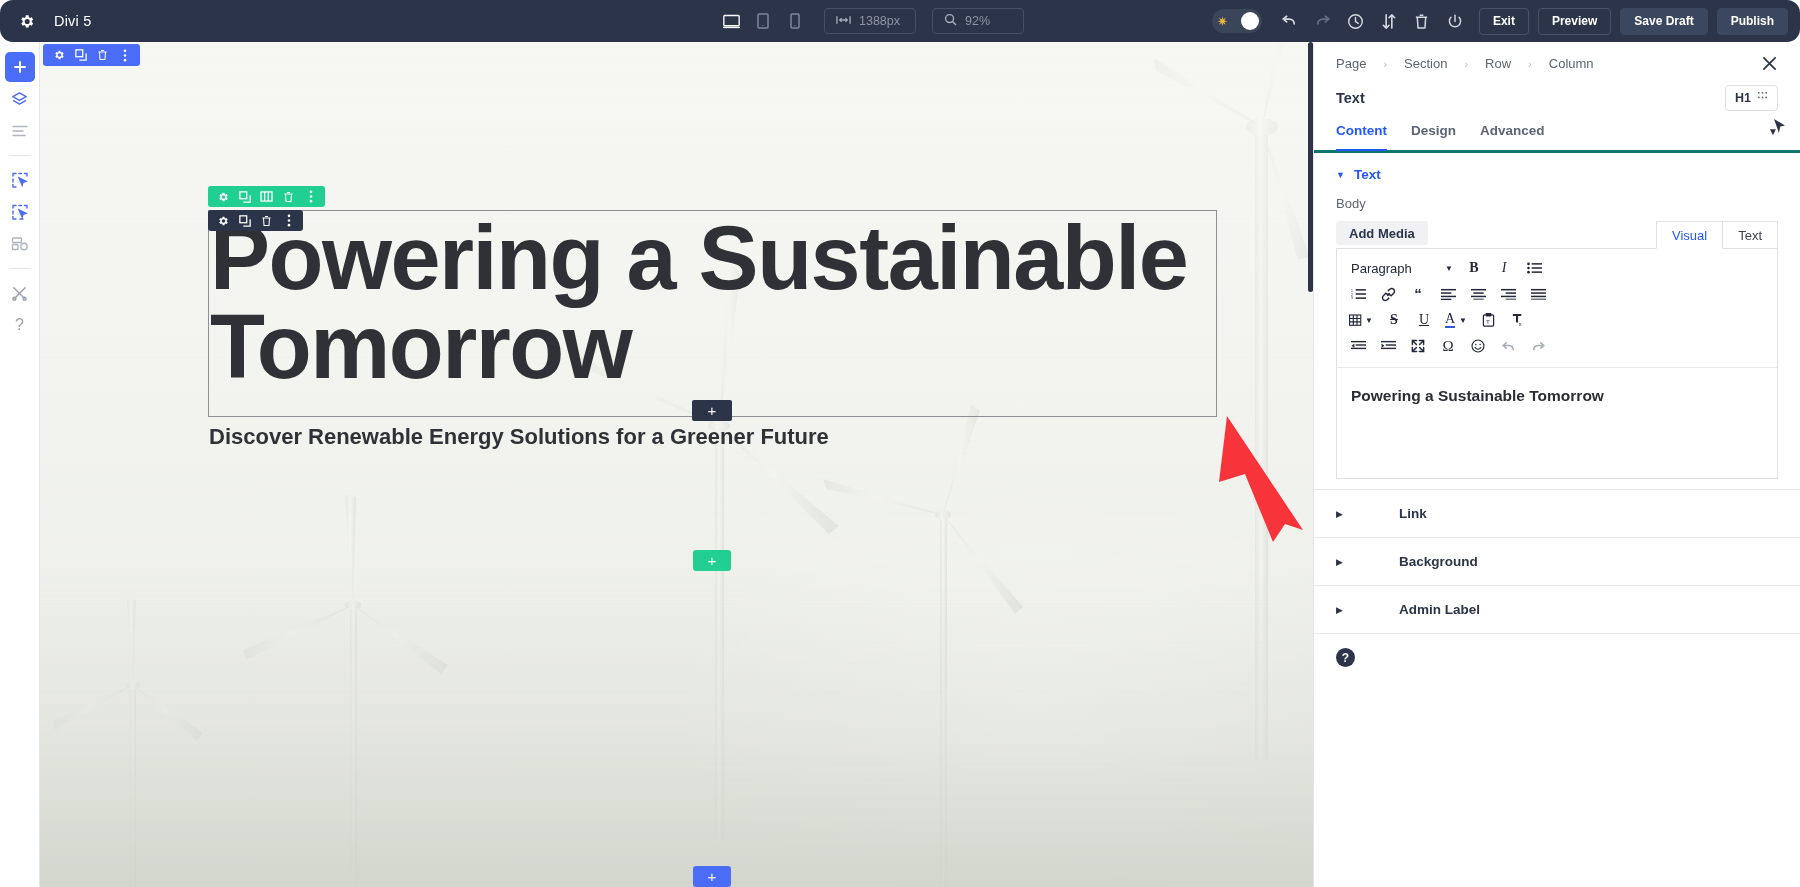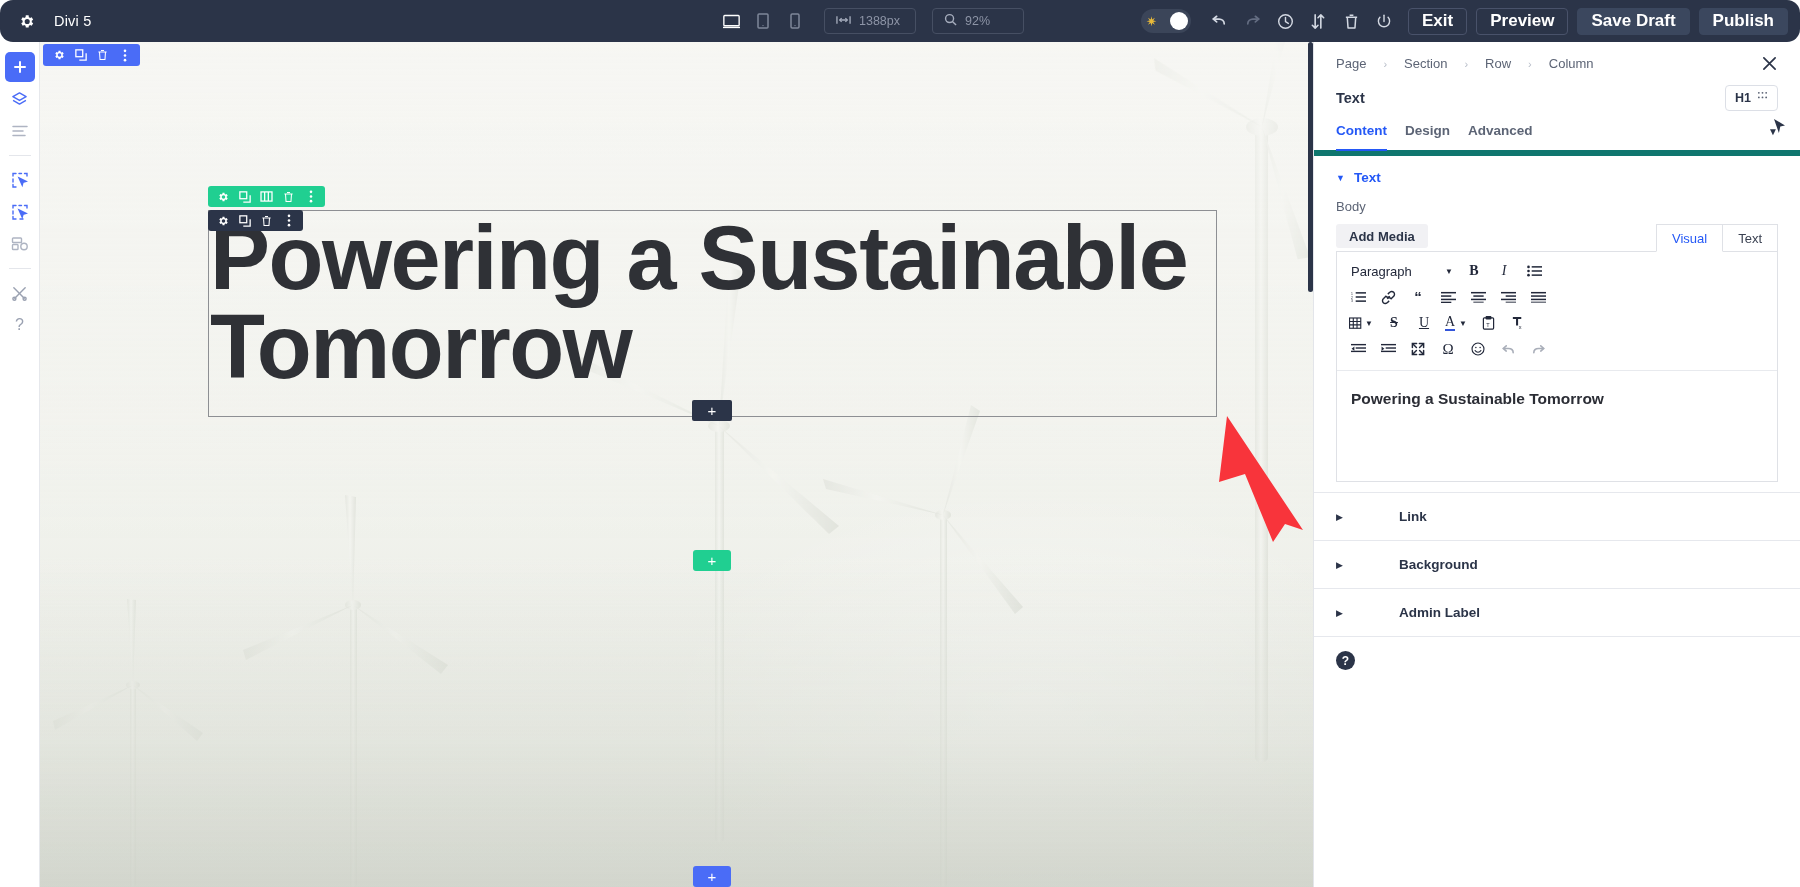--- a/index.html
+++ b/index.html
@@ -47,21 +47,21 @@
   }
   .toggle-pill .sun { position:absolute; left: 5px; font-size: 13px; color: #e8b93a; line-height:1; }
   .toggle-pill .knob { position: absolute; right: 3px; width: 18px; height: 18px; border-radius: 50%; background: #fff; }
   .ic-btn {
     width: 30px; height: 30px; display:flex; align-items:center; justify-content:center;
     color: #cfd4de; cursor: pointer;
   }
   .ic-btn.dim { color: #646d82; }
   .tb-text-btn {
     height: 27px; padding: 0 13px; border: 1px solid #49526a; border-radius: 4px;
-    display: flex; align-items: center; font-size: 17px; font-weight: bold; color: #fff;
+    display: flex; align-items: center; font-size: 12px; font-weight: bold; color: #fff;
     margin-left: 6px; cursor: pointer; background: transparent;
   }
   .tb-text-btn.solid { background: #3b475e; border-color: #3b475e; }
 
   
   .leftrail {
     position: absolute; top: 42px; left: 0; width: 40px; height: 845px;
     background: #fff; border-right: 1px solid #e6e8ec;
     display: flex; flex-direction: column; align-items: center;
     padding-top: 10px; gap: 2px; z-index: 40;
@@ -185,23 +185,23 @@
     display: flex; align-items: center; justify-content: space-between;
     padding: 14px 22px 0 22px;
   }
   .panel-title { font-size: 14.5px; font-weight: bold; color: #2b3448; }
   .tag-h1 {
     border: 1px solid #dcdfe6; border-radius: 4px; height: 26px;
     display: flex; align-items: center; gap: 6px; padding: 0 9px;
     font-size: 12.5px; font-weight: bold; color: #2b3448; cursor: pointer;
   }
   .tabs {
-    display: flex; align-items: center; gap: 18px;
+    display: flex; align-items: center; gap: 24px;
     padding: 12px 22px 0 22px; position: relative;
-    border-bottom: 6px solid #0f766e;
+    border-bottom: 3px solid #0f766e;
   }
   .tab {
     font-size: 13.5px; font-weight: bold; color: #5c6475; padding-bottom: 11px;
     cursor: pointer; border-bottom: 2px solid transparent; margin-bottom: -1px;
   }
   .tab.active { color: #2458f6; border-bottom-color: #2458f6; }
   .tabs-caret { margin-left: auto; color: #2b3448; padding-bottom: 11px; cursor: pointer; font-size: 10px; }
   .tabs-cursor { position: absolute; right: 14px; top: 8px; color: #2b3448; }
 
   .section-toggle {
@@ -546,20 +546,21 @@
         <svg width="4" height="13" viewBox="0 0 4 14" fill="#fff">
           <circle cx="2" cy="2" r="1.4"></circle>
           <circle cx="2" cy="7" r="1.4"></circle>
           <circle cx="2" cy="12" r="1.4"></circle>
         </svg>
       </span>
   </div>
 
   <h1 class="hero-h1">Powering a Sustainable Tomorrow</h1>
   <div class="plus-dark">+</div>
+  <div class="hero-sub">Discover Renewable Energy Solutions for a Greener Future</div>
   <div class="plus-teal">+</div>
   <div class="plus-blue-bottom">+</div>
 
   <svg class="red-arrow" width="100" height="135" viewBox="0 0 100 135">
     <path d="M12 4 L88 118 L70 112 L58 130 L30 62 L4 70 Z" fill="#f8343b"></path>
   </svg>
 
   <div class="canvas-scroll">
     <div class="thumb"></div>
   </div>

